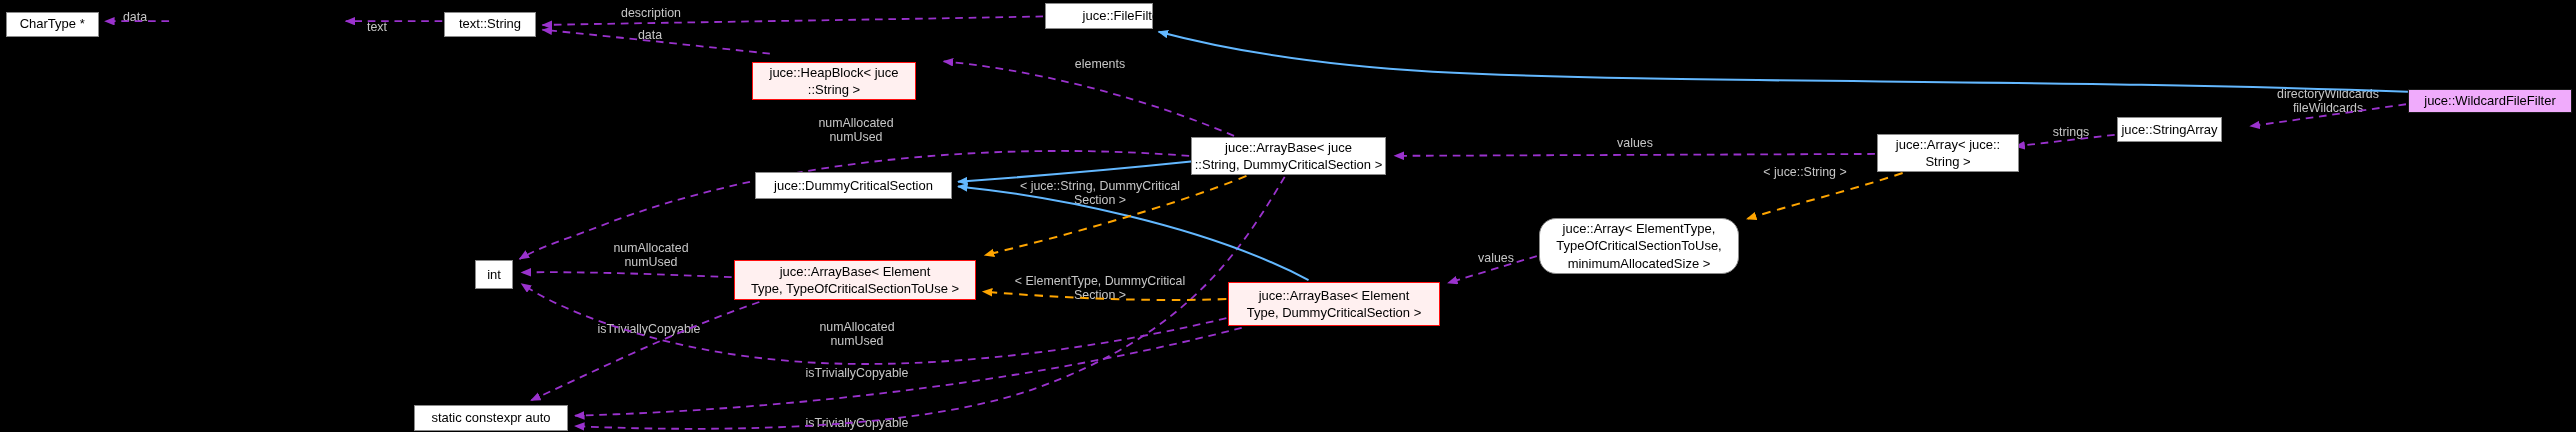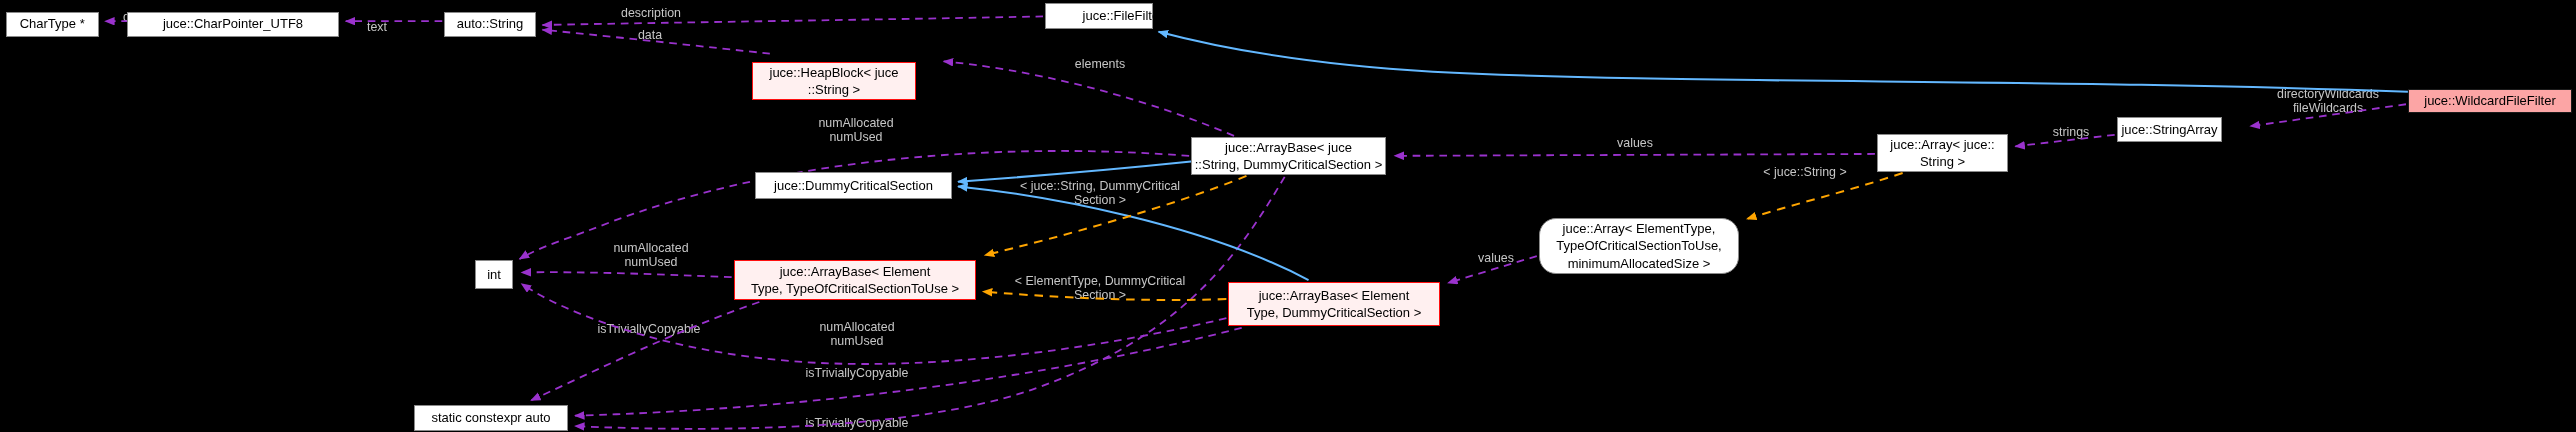--- a/index.html
+++ b/index.html
@@ -21,21 +21,21 @@
     display:flex;align-items:center;justify-content:center;
     text-align:center;
     background:#ffffff;
     border:1.4px solid #8a8a8a;
     color:#000;
     font-size:13px;line-height:1.32;
     white-space:pre-line;
     cursor:pointer;
   }
   .node.red{background:#fff0f0;border:1.9px solid #ff0f0f;}
-  .node.main{background:#fca5a5;border:1.4px solid #1a1a1a;}
+  .node.main{background:#f0abfc;border:1.4px solid #1a1a1a;}
 
   .elabel{
     position:absolute;
     transform:translate(-50%,-50%);
     color:#c6c6c6;
     font-size:12.4px;line-height:1.12;
     white-space:pre;
     text-align:center;
     pointer-events:none;
   }
@@ -108,36 +108,35 @@
     <path class="edge inherit" d="M1247,169 C1160,178 1075,185 1003,190" marker-end="url(#arr-blue)"></path>
     <path class="edge inherit" d="M1370,293 C1260,235 1100,205 1003,195" marker-end="url(#arr-blue)"></path>
 
     <path class="edge tmpl" d="M1305,184 C1230,215 1110,248 1031,267" marker-end="url(#arr-orange)"></path>
     <path class="edge tmpl" d="M1284,313 C1190,316 1100,311 1029,305" marker-end="url(#arr-orange)"></path>
     <path class="edge tmpl" d="M1992,181 C1935,200 1880,213 1829,229" marker-end="url(#arr-orange)"></path>
   </svg>
 
   <div id="nodes">
       <div class="node " style="left: 5.7px; top: 11.5px; width: 93px; height: 25px;">CharType *</div>
-      <div class="node " style="left: 127px; top: 11.5px; width: 212px; height: 25px;">juce::CharPointer_UTF8</div>
-      <div class="node " style="left: 444px; top: 11.5px; width: 92px; height: 25px;">auto::String</div>
+      <div class="node " style="left: 444px; top: 11.5px; width: 92px; height: 25px;">text::String</div>
       <div class="node " style="left: 1045px; top: 2.9px; width: 108px; height: 26px; padding-left: 48px;">juce::FileFilter</div>
       <div class="node red" style="left: 752px; top: 38px; width: 164px; height: 38px; margin-top: 24px;">juce::HeapBlock&lt; juce
 ::String &gt;</div>
       <div class="node " style="left: 1191px; top: 137px; width: 195px; height: 38px;">juce::ArrayBase&lt; juce
 ::String, DummyCriticalSection &gt;</div>
       <div class="node " style="left: 755px; top: 172px; width: 197px; height: 27px;">juce::DummyCriticalSection</div>
       <div class="node " style="left: 475px; top: 260px; width: 38px; height: 29px;">int</div>
       <div class="node red" style="left: 734px; top: 260px; width: 242px; height: 40px;">juce::ArrayBase&lt; Element
 Type, TypeOfCriticalSectionToUse &gt;</div>
       <div class="node red" style="left: 1228px; top: 282px; width: 212px; height: 44px;">juce::ArrayBase&lt; Element
 Type, DummyCriticalSection &gt;</div>
       <div class="node " style="left: 1539px; top: 218px; width: 200px; height: 56px; border-radius: 17px;">juce::Array&lt; ElementType,
 TypeOfCriticalSectionToUse,
 minimumAllocatedSize &gt;</div>
-      <div class="node " style="left: 1877px; top: 134px; width: 131px; height: 38px;">juce::Array&lt; juce::
+      <div class="node " style="left: 1877px; top: 134px; width: 142px; height: 38px;">juce::Array&lt; juce::
 String &gt;</div>
       <div class="node " style="left: 2117px; top: 117px; width: 105px; height: 25px;">juce::StringArray</div>
       <div class="node main" style="left: 2408px; top: 89px; width: 164px; height: 24px;">juce::WildcardFileFilter</div>
       <div class="node " style="left: 414px; top: 405px; width: 154px; height: 26px;">static constexpr auto</div>
     </div>
 </div>
 
 
 </body></html>

